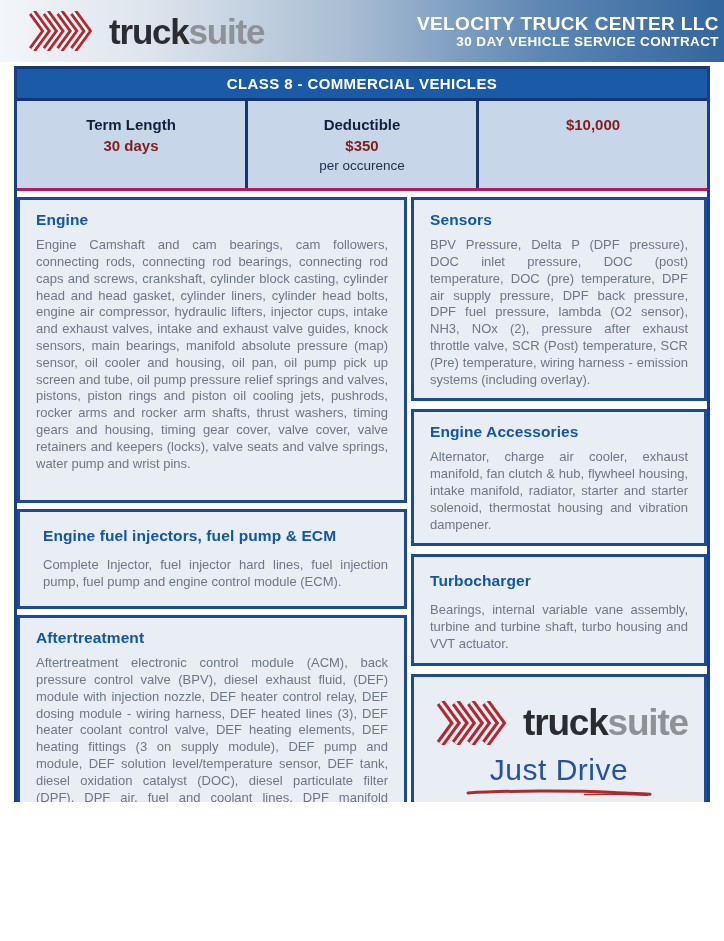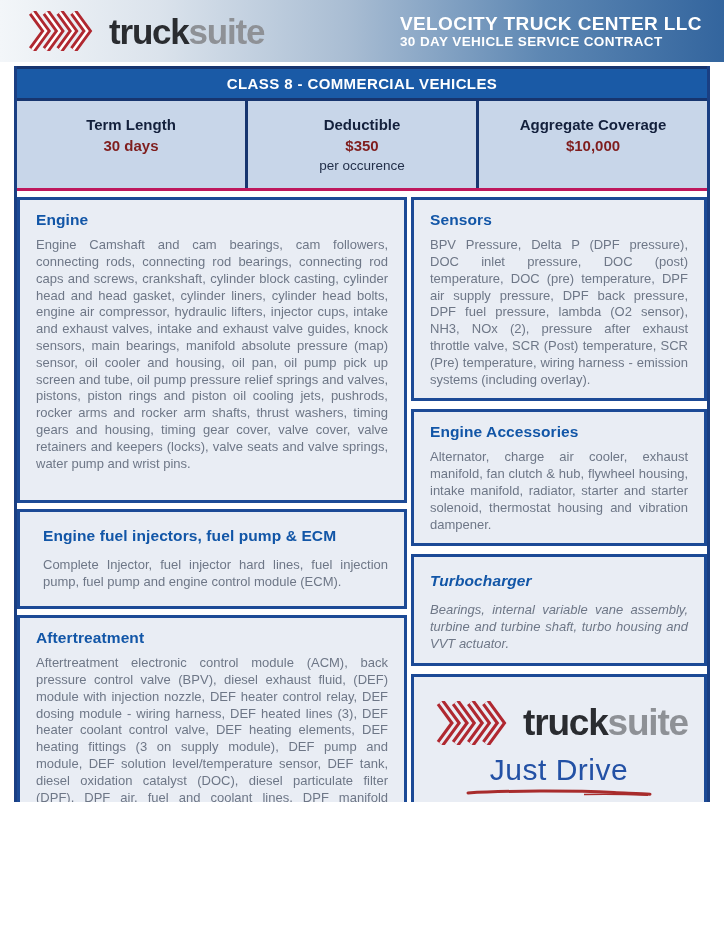--- a/index.html
+++ b/index.html
@@ -7,21 +7,21 @@
   .page{width:724px;height:802px;overflow:hidden;background:#fff;position:relative;}
 
   
   .header{height:62px;display:flex;align-items:center;
     background:linear-gradient(90deg,#f3f6f9 0%,#dbe3ec 22%,#a9bdd3 48%,#5d87b3 75%,#33659e 100%);}
   .logo{display:flex;align-items:center;gap:9px;margin-left:22px;}
   .logo-mark{display:block;}
   .logo-word{font-size:35px;font-weight:bold;letter-spacing:-1.2px;line-height:1;}
   .logo-word .p1{color:#2a2c30;}
   .logo-word .p2{color:#8e9196;}
-  .header-right{margin-left:auto;margin-right:22px;text-align:left;color:#fff;}
+  .header-right{margin-left:auto;margin-right:5px;text-align:right;color:#fff;}
   .header-company{font-size:19px;font-weight:800;letter-spacing:.4px;line-height:1.15;}
   .header-sub{font-size:13.5px;font-weight:700;letter-spacing:.4px;}
 
   
   .content{margin:4px 14px 0;border-left:3px solid #1a3f83;border-right:3px solid #1a3f83;}
   .banner{background:#1a5aa6;border-top:3px solid #17356f;border-bottom:3px solid #17356f;
     color:#fff;text-align:center;font-weight:bold;font-size:15px;letter-spacing:.4px;padding:6px 16px;}
   .summary-row{display:flex;background:#c8d6e9;border-bottom:3px solid #be185d;}
   .summary-cell{flex:1;text-align:center;padding:13px 8px 12px;min-height:76px;box-sizing:border-box;}
   .summary-cell + .summary-cell{border-left:3px solid #17356f;}
@@ -36,21 +36,21 @@
   .col-right{flex:1;display:flex;flex-direction:column;gap:8px;}
   .card{background:#e9edf4;border:3px solid #1c4a96;box-sizing:border-box;
     padding:11px 16px 10px;overflow:hidden;}
   .card-title{margin:0 0 8px;font-size:15.5px;font-weight:bold;color:#1256a7;letter-spacing:.1px;}
   .card-body{margin:0;font-size:13px;line-height:16.8px;color:#6e7787;text-align:justify;}
   .h-engine{min-height:306px;}
   .h-fuel{min-height:100px;padding-left:23px;}
   .h-after{min-height:344px;}
   .h-sensors{min-height:188px;}
   .h-acc{min-height:114px;}
-  .h-turbo{min-height:94px;font-style:italic;}
+  .h-turbo{min-height:94px;}
   .h-fuel .card-title,.h-turbo .card-title{margin-top:4px;margin-bottom:12px;}
 
   
   .brand-card{flex:1;display:flex;flex-direction:column;align-items:center;padding:24px 14px 14px;}
   .brand-logo{display:flex;align-items:center;gap:9px;}
   .brand-logo .logo-word{font-size:37px;}
   .tagline{margin-top:8px;font-size:30px;color:#2351a5;font-weight:500;letter-spacing:.5px;}
   .tagline-underline{margin-top:2px;}
   .slogan{margin-top:26px;text-align:center;font-size:17px;font-weight:bold;color:#1d4f9f;line-height:1.35;}
   .contact{align-self:flex-start;margin:26px 0 0 8px;font-size:13.5px;font-weight:bold;color:#1b2430;line-height:1.55;}
@@ -94,21 +94,20 @@
         <div class="summary-label">Term Length</div>
         <div class="summary-value">30 days</div>
 
       </div>
       <div class="summary-cell">
         <div class="summary-label">Deductible</div>
         <div class="summary-value">$350</div>
         <div class="summary-note">per occurence</div>
       </div>
       <div class="summary-cell">
-        <div class="summary-label">Aggregate Coverage</div>
         <div class="summary-value">$10,000</div>
 
       </div>
     </div>
 
     <div class="grid">
 
       <div class="col-left">
         <section class="card h-engine">
           <h2 class="card-title">Engine</h2>

